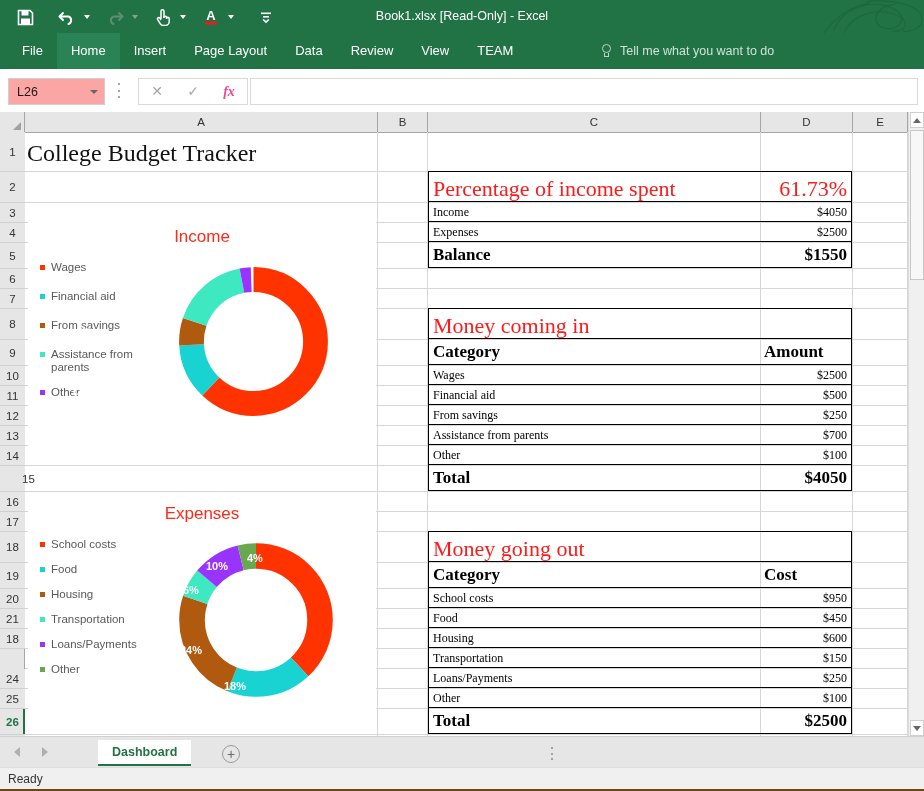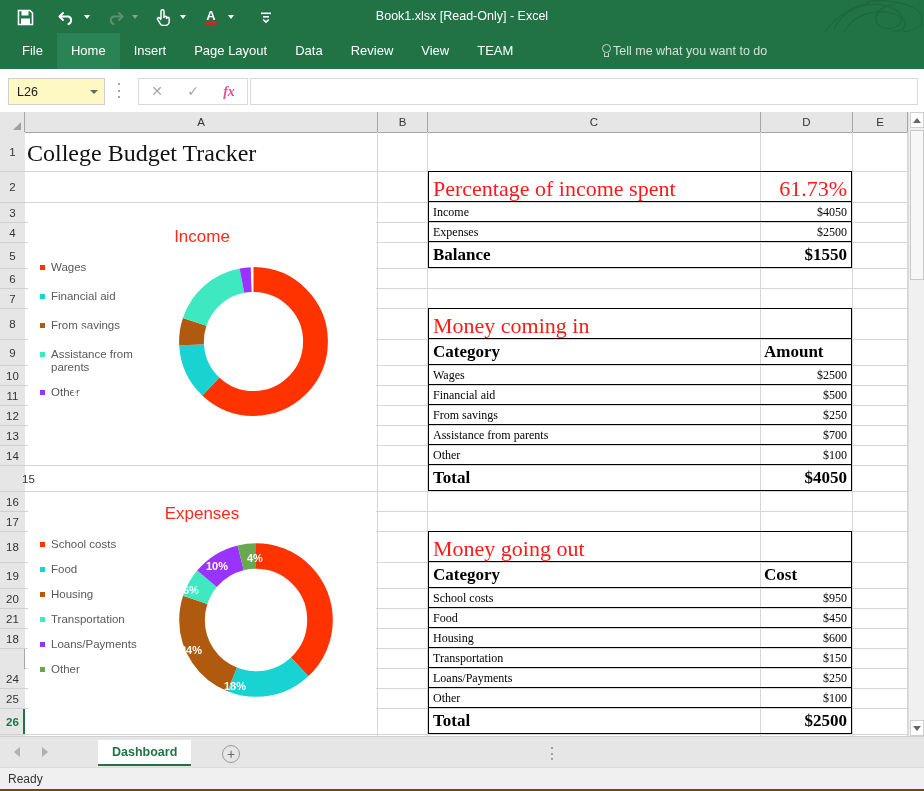--- a/index.html
+++ b/index.html
@@ -19,28 +19,28 @@
   .qat-caret{width:13px;height:26px;display:flex;align-items:center;justify-content:center;}
   .caret-dn{width:0;height:0;border-left:3.5px solid transparent;border-right:3.5px solid transparent;border-top:4px solid #fff;}
   .caret-dn.dim{border-top-color:#7ea88f;}
   .doctitle{position:absolute;left:0;top:0;width:924px;height:33px;line-height:33px;text-align:center;color:#fff;font-size:12.5px;}
 
   
   .ribbon{position:absolute;left:0;top:33px;width:924px;height:36px;background:#217346;}
   .tabs{position:absolute;left:8px;top:0;height:36px;display:flex;align-items:center;}
   .tab{height:36px;line-height:36px;padding:0 14px;color:#fff;font-size:13px;white-space:nowrap;}
   .tab.active{background:#2a8354;}
-  .tellme{position:absolute;left:600px;top:0;height:36px;display:flex;align-items:center;color:#cfe3d7;font-size:12.5px;}
+  .tellme{position:absolute;left:600px;top:0;height:36px;display:flex;align-items:center;gap:7px;color:#cfe3d7;font-size:12.5px;}
   .bulb{width:13px;height:15px;position:relative;display:inline-block;}
   .bulb:before{content:"";position:absolute;left:2px;top:0;width:9px;height:9px;border:1.4px solid #bcd5c6;border-radius:50%;box-sizing:border-box;}
   .bulb:after{content:"";position:absolute;left:4px;top:9px;width:5px;height:4px;border:1.4px solid #bcd5c6;border-top:none;box-sizing:border-box;}
 
   
   .fbar{position:absolute;left:0;top:69px;width:924px;height:43px;background:#fff;border-bottom:1px solid #d4d4d4;}
-  .namebox{position:absolute;left:8px;top:9px;width:95px;height:25px;border:1px solid #d0d0d0;background:#fef9c3;display:flex;align-items:center;}
+  .namebox{position:absolute;left:8px;top:9px;width:95px;height:25px;border:1px solid #d0d0d0;background:#fca5a5;display:flex;align-items:center;}
   .namebox .nb-txt{flex:1;padding-left:8px;font-size:12.5px;color:#1a1a1a;}
   .namebox .nb-caret{width:20px;display:flex;align-items:center;justify-content:center;}
   .caret-gray{width:0;height:0;border-left:4px solid transparent;border-right:4px solid transparent;border-top:4.5px solid #666;}
   .vdots{position:absolute;left:118px;top:14px;width:4px;height:15px;display:flex;flex-direction:column;justify-content:space-between;}
   .vdots i{display:block;width:2px;height:2px;background:#888;border-radius:50%;}
   .fbtns{position:absolute;left:138px;top:9px;width:108px;height:25px;border:1px solid #d9d9d9;background:#fff;display:flex;align-items:center;}
   .fbtn{flex:1;text-align:center;font-size:14px;color:#a6a6a6;line-height:25px;}
   .fbtn.fx{color:#ec4899;font-style:italic;font-family:"Liberation Serif",serif;font-size:14px;font-weight:bold;}
   .finput{position:absolute;left:250px;top:9px;width:666px;height:25px;border:1px solid #d9d9d9;background:#fff;}
 

